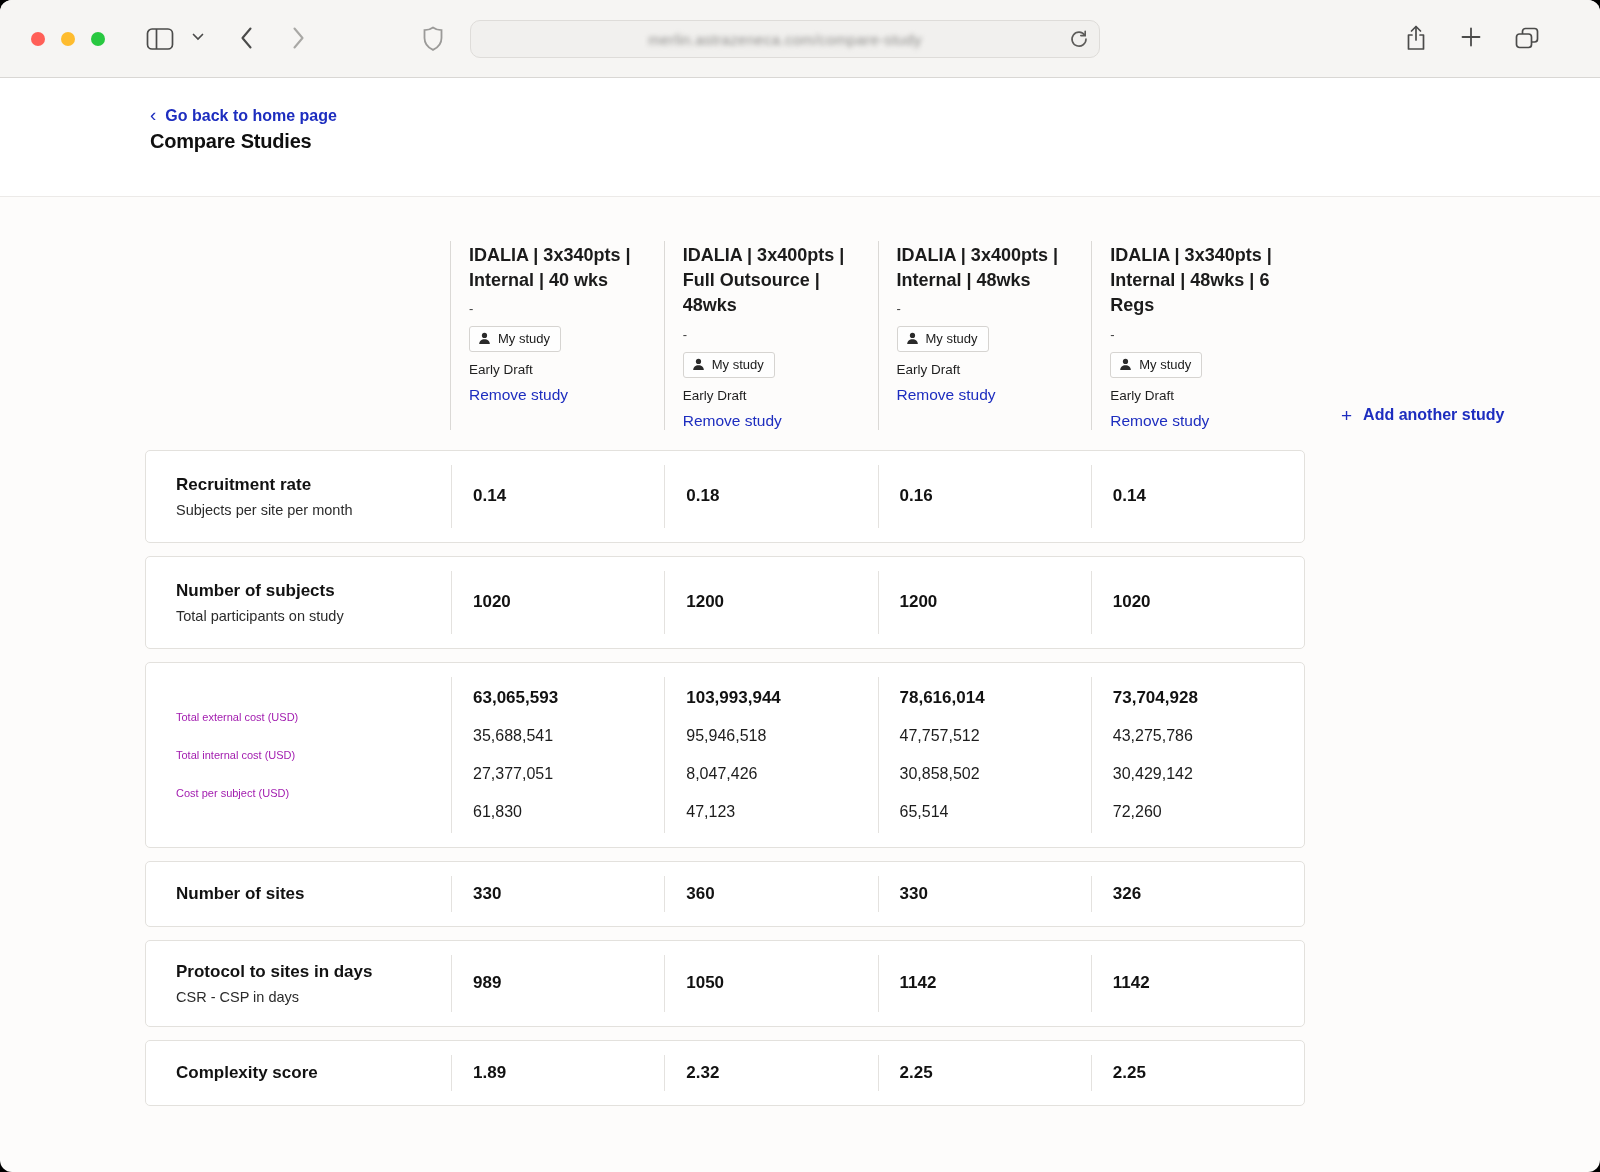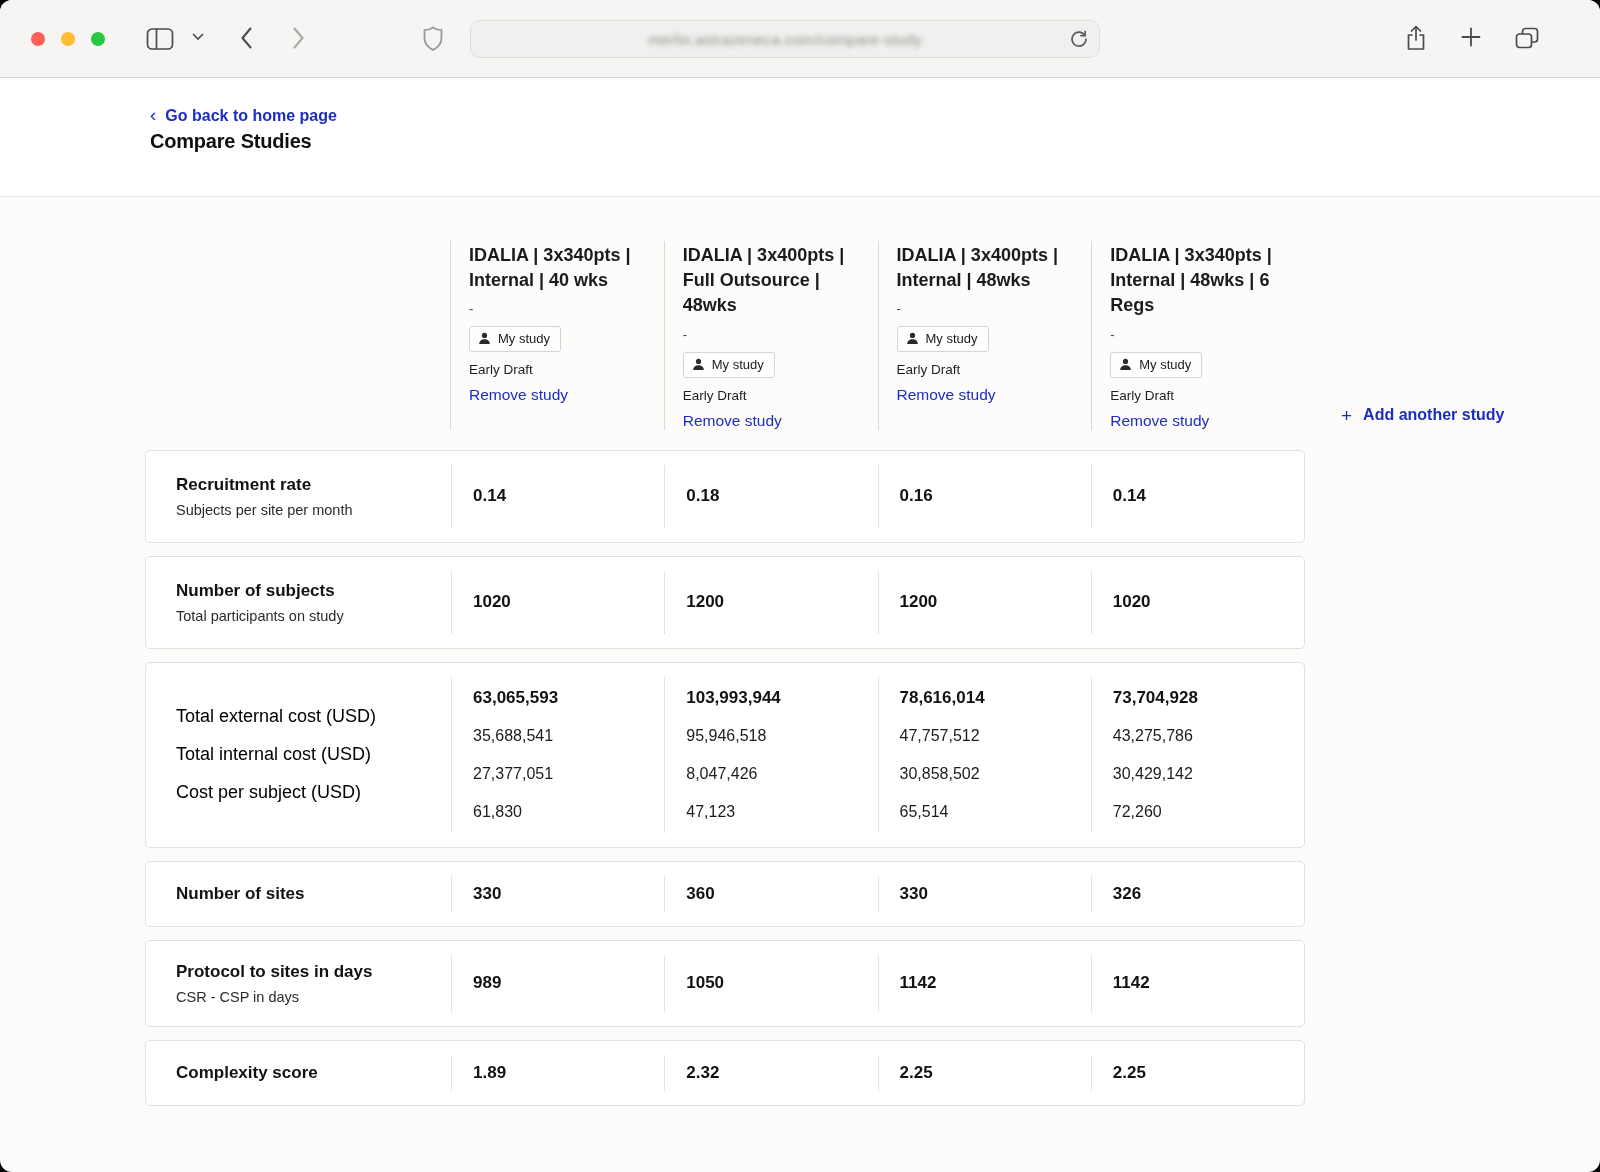--- a/index.html
+++ b/index.html
@@ -55,21 +55,21 @@
   .val { position:relative; padding-left:22px; }
   .val::before { content:""; position:absolute; left:0; top:14px; bottom:14px; width:1px; background:#e4e2df; }
   .p1 > div { padding-top:24px; padding-bottom:24px; }
   .p2 > div { padding-top:16px; padding-bottom:16px; }
   .p3 > div { padding-top:22px; padding-bottom:22px; }
   .p4 > div { padding-top:21px; padding-bottom:21px; }
   .rlabel { font-size:17px; font-weight:700; color:#121212; }
   .rsub { margin-top:7px; font-size:14.5px; color:#2b2b2b; }
   .rval { font-size:17px; font-weight:700; color:#121212; }
   .line { height:38px; display:flex; align-items:center; }
-  .line .rsub2 { font-size:18px; color:#000000; }
+  .line .rsub2 { font-size:11px; color:#a21caf; }
   .line .rval2 { font-size:16px; color:#1c1c1c;text-align:center; }
 </style>
 </head>
 <body>
 
 <div class="window" style="--accent:#1d2dbf;">
 
   <div class="chrome">
     <div class="tl red" style="background:#ff5f57"></div>
     <div class="tl yellow" style="background:#febc2e"></div>

